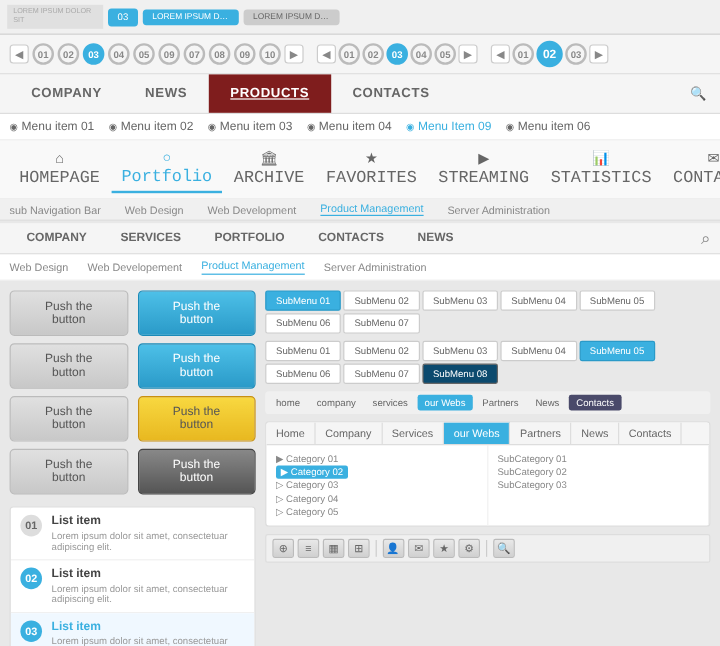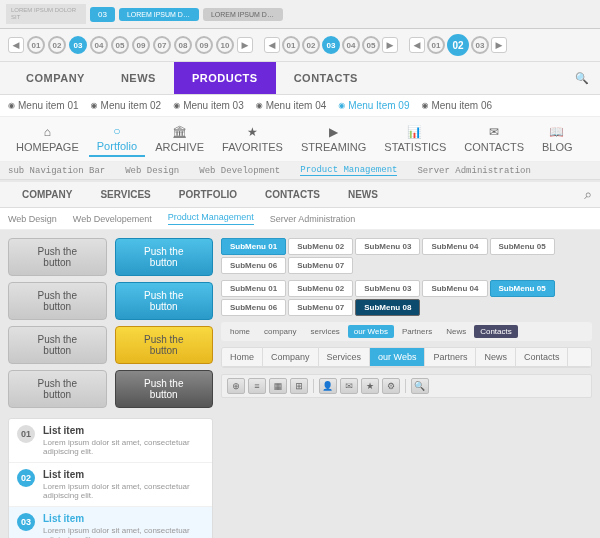--- a/index.html
+++ b/index.html
@@ -115,22 +115,23 @@
     }
     .main-nav-item {
       padding: 10px 18px;
       font-size: 11px;
       color: #666;
       cursor: pointer;
       font-weight: bold;
       letter-spacing: 0.5px;
     }
     .main-nav-item.active {
-      background: #6d28d9;
-      color: white;
+      background: #7f1d1d;
+      color: white;
+      text-decoration: underline;
     }
     .main-nav-search {
       margin-left: auto;
       width: 20px;
       height: 20px;
       display: flex;
       align-items: center;
       justify-content: center;
       color: #888;
       cursor: pointer;
@@ -181,34 +182,34 @@
       gap: 2px;
     }
     .sub-nav-item.active {
       color: #3ab0e0;
       border-bottom: 2px solid #3ab0e0;
     }
     .sub-nav-icon {
       font-size: 12px;
     }
     .sub-nav-label {
-      font-size: 11px;
+      font-size: 14px;
+      font-family: Liberation Mono, monospace;
     }
 
     
     .sub-bar {
       display: flex;
       align-items: center;
       background: #f0f0f0;
       padding: 3px 8px;
       gap: 20px;
       border-bottom: 1px solid #ddd;
       font-size: 9px;
       color: #888;
-      font-family: Liberation Mono, monospace;
     }
     .sub-bar span.active {
       color: #3ab0e0;
       border-bottom: 1px solid #3ab0e0;
     }
 
     
     .second-main-nav {
       display: flex;
       align-items: center;
@@ -372,21 +373,20 @@
       display: flex;
       flex-direction: column;
       gap: 6px;
     }
 
     
     .tab-row {
       display: flex;
       gap: 2px;
       flex-wrap: wrap;
-      font-weight: bold;
     }
     .tab-item {
       padding: 3px 8px;
       font-size: 8px;
       color: #666;
       background: #ffffff;
       border: 1px solid #ccc;
       border-radius: 2px;
       cursor: pointer;
     }
@@ -697,20 +697,36 @@
     <div class="mega-nav">
       <div class="mega-nav-top">
         <div class="mega-nav-top-item">Home</div>
         <div class="mega-nav-top-item">Company</div>
         <div class="mega-nav-top-item">Services</div>
         <div class="mega-nav-top-item active">our Webs</div>
         <div class="mega-nav-top-item">Partners</div>
         <div class="mega-nav-top-item">News</div>
         <div class="mega-nav-top-item">Contacts</div>
       </div>
+      <div class="mega-nav-body">
+        <div class="mega-col">
+          <div class="mega-col-item">▶ Category 01</div>
+          <div class="mega-col-item">
+            <span class="mega-col-item-active-bg">▶ Category 02</span>
+          </div>
+          <div class="mega-col-item">▷ Category 03</div>
+          <div class="mega-col-item">▷ Category 04</div>
+          <div class="mega-col-item">▷ Category 05</div>
+        </div>
+        <div class="mega-col">
+          <div class="mega-col-item">SubCategory 01</div>
+          <div class="mega-col-item">SubCategory 02</div>
+          <div class="mega-col-item">SubCategory 03</div>
+        </div>
+      </div>
     </div>
 
     <div class="toolbar">
       <div class="toolbar-btn">⊕</div>
       <div class="toolbar-btn">≡</div>
       <div class="toolbar-btn">▦</div>
       <div class="toolbar-btn">⊞</div>
       <div class="toolbar-sep"></div>
       <div class="toolbar-btn">👤</div>
       <div class="toolbar-btn">✉</div>

